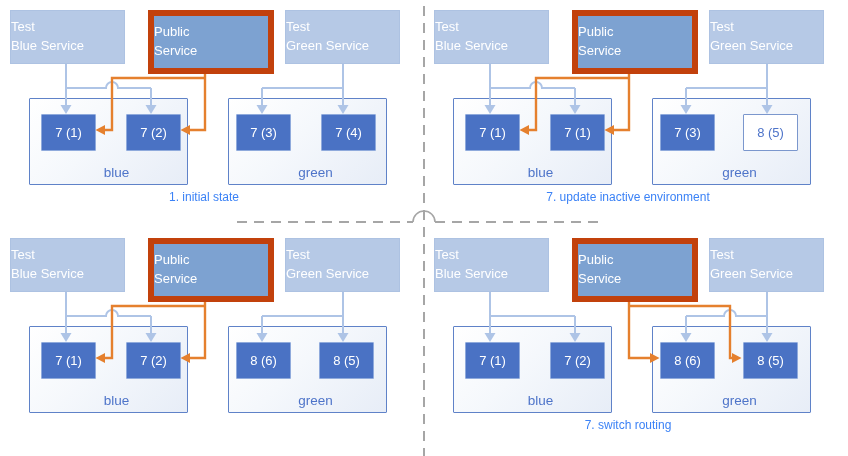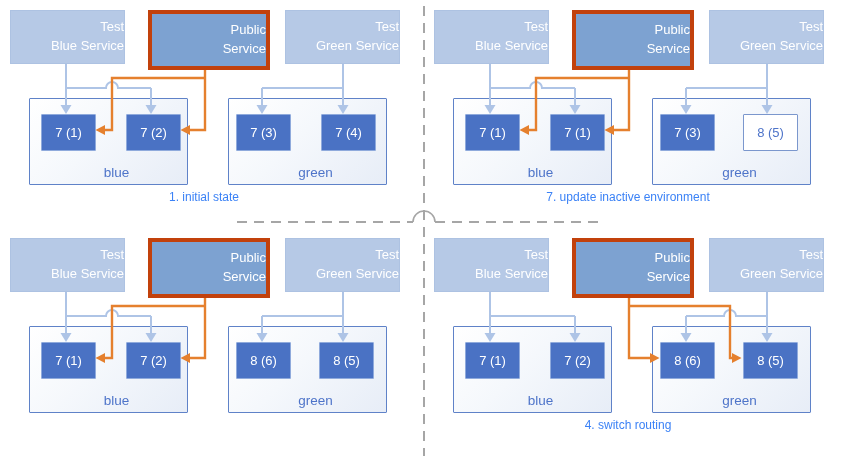--- a/index.html
+++ b/index.html
@@ -4,25 +4,25 @@
 <style>
   html,body{margin:0;padding:0}
   body{
     width:848px;height:456px;position:relative;overflow:hidden;
     background:#ffffff;font-family:"Liberation Sans",sans-serif;
   }
   .quad{position:absolute;width:424px;height:228px}
   .arrows{position:absolute;left:0;top:0;z-index:1}
   .svc{
     position:absolute;top:10px;height:52px;z-index:2;
-    display:flex;flex-direction:column;align-items:flex-end;justify-content:center;
+    display:flex;flex-direction:column;align-items:flex-start;justify-content:center;
     color:#ffffff;font-size:13px;line-height:1.45;text-align:center;
   }
   .svc.light{background:#b6c9e6;border:1px solid #adc2e2}
-  .svc.public{background:#7da2d1;border:4px solid #c2410c}
+  .svc.public{background:#7da2d1;border:6px solid #c2410c}
   .env{
     position:absolute;top:98px;width:157px;height:85px;
     border:1px solid #5f82c8;border-radius:1px;
     background:linear-gradient(135deg,#ffffff 0%,#f5f8fc 45%,#e7edf7 100%);
   }
   .pod{
     position:absolute;top:15px;width:53px;height:35px;
     background:#4a72c4;border:1px solid #8faadc;border-radius:1px;
     color:#ffffff;font-size:13px;
     display:flex;align-items:center;justify-content:center;
@@ -242,21 +242,21 @@
   <div class="env" style="left:29px">
     <div class="pod" style="left:11px" data-variant="filled">7 (1)</div>
     <div class="pod" style="left:96px" data-variant="filled">7 (2)</div>
     <div class="env-label">blue</div>
   </div>
   <div class="env" style="left:228px">
     <div class="pod" style="left:7px" data-variant="filled">8 (6)</div>
     <div class="pod" style="left:90px" data-variant="filled">8 (5)</div>
     <div class="env-label">green</div>
   </div>
-  <div class="caption">4. switch routing</div>
+  <div class="caption">7. switch routing</div>
 </div>
 
 <svg class="dividers" width="848" height="456" viewBox="0 0 848 456">
   <line class="dash" x1="424" y1="6" x2="424" y2="456"></line>
   <path class="dash" d="M237,222 H413"></path>
   <path class="dash" d="M435,222 H598"></path>
   <path class="arc" d="M413,222 A11,11 0 0 1 435,222"></path>
 </svg>
 
 </body></html>

